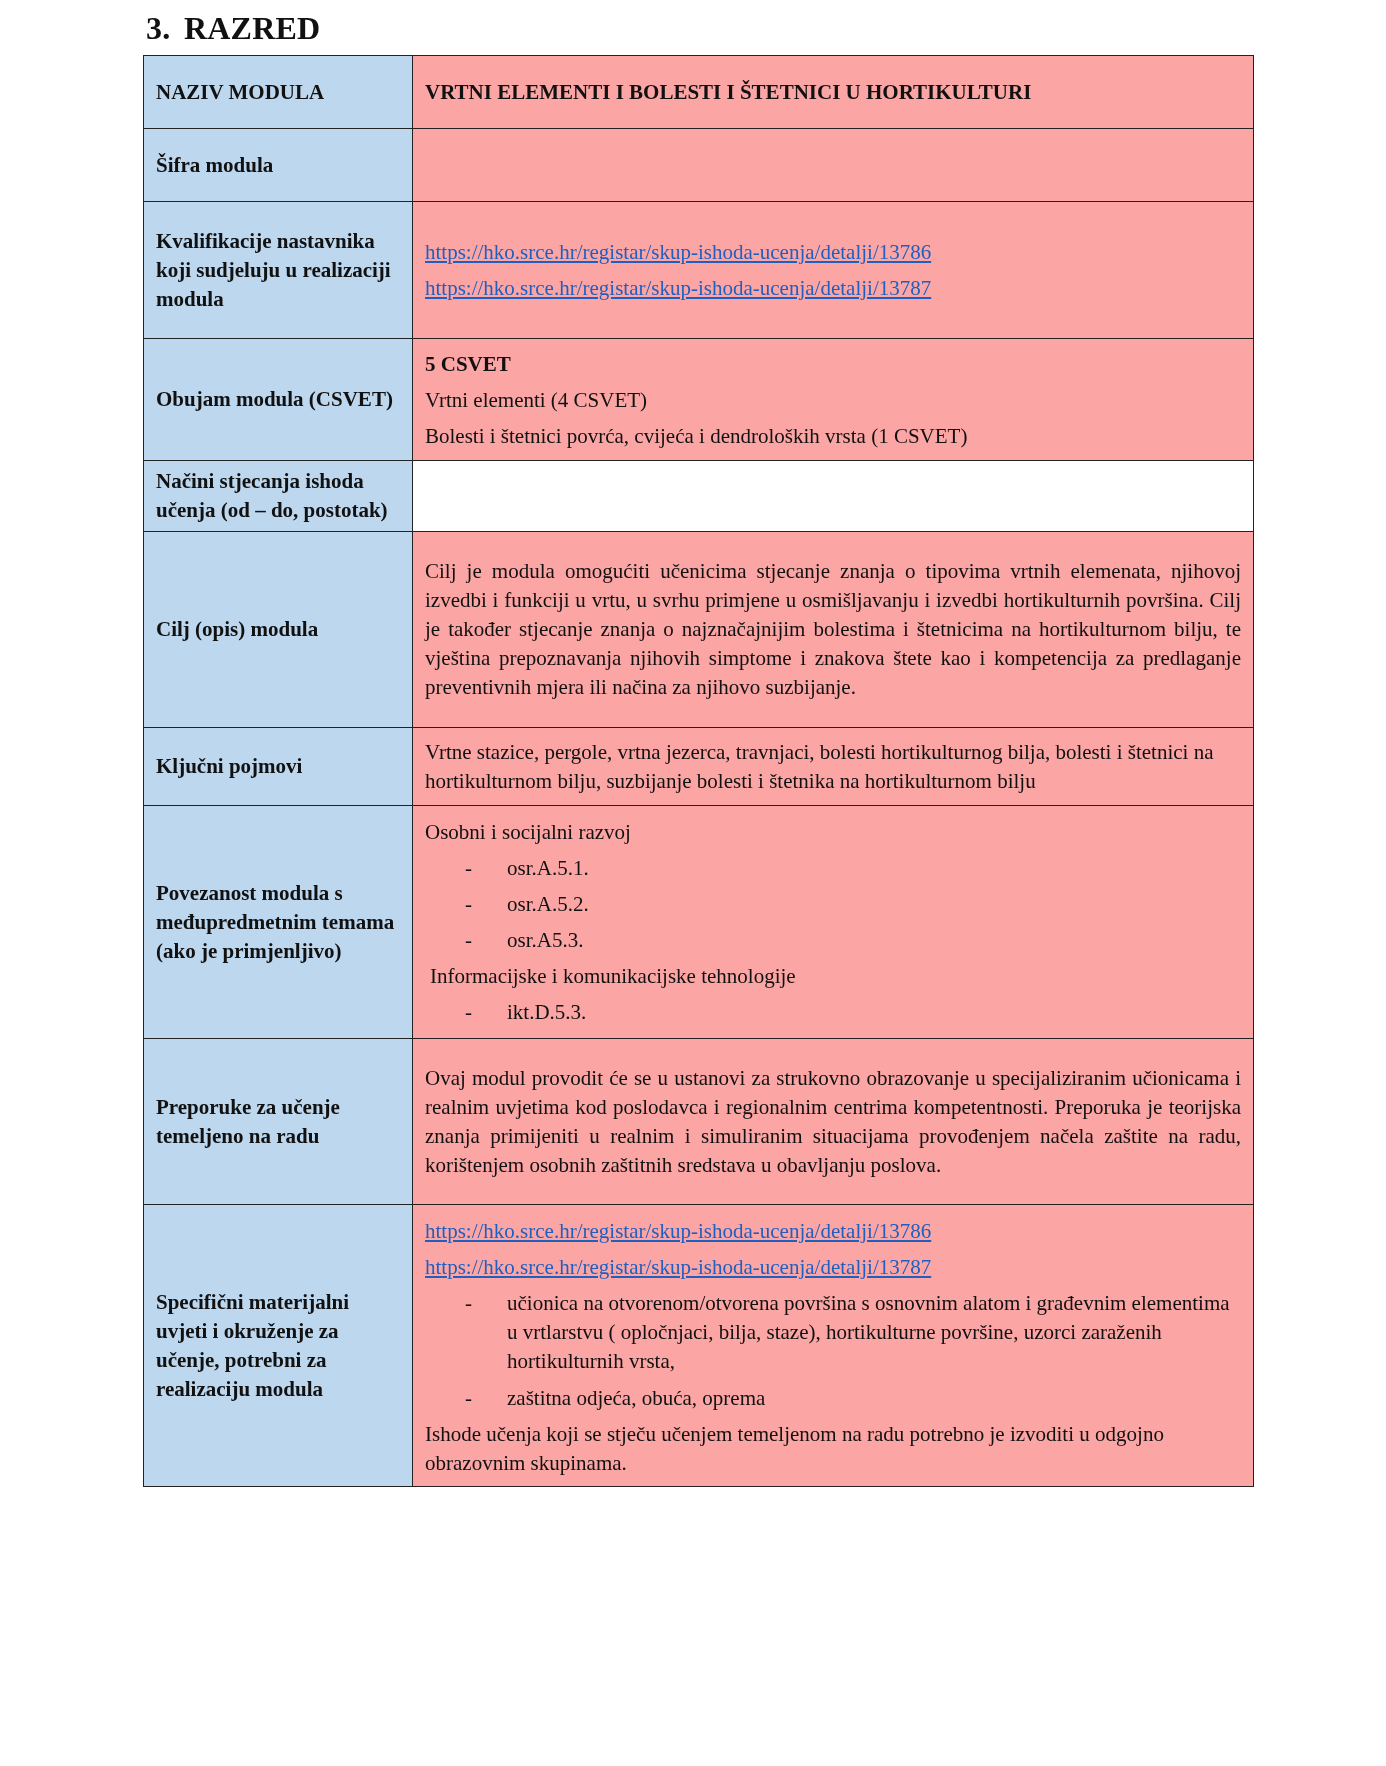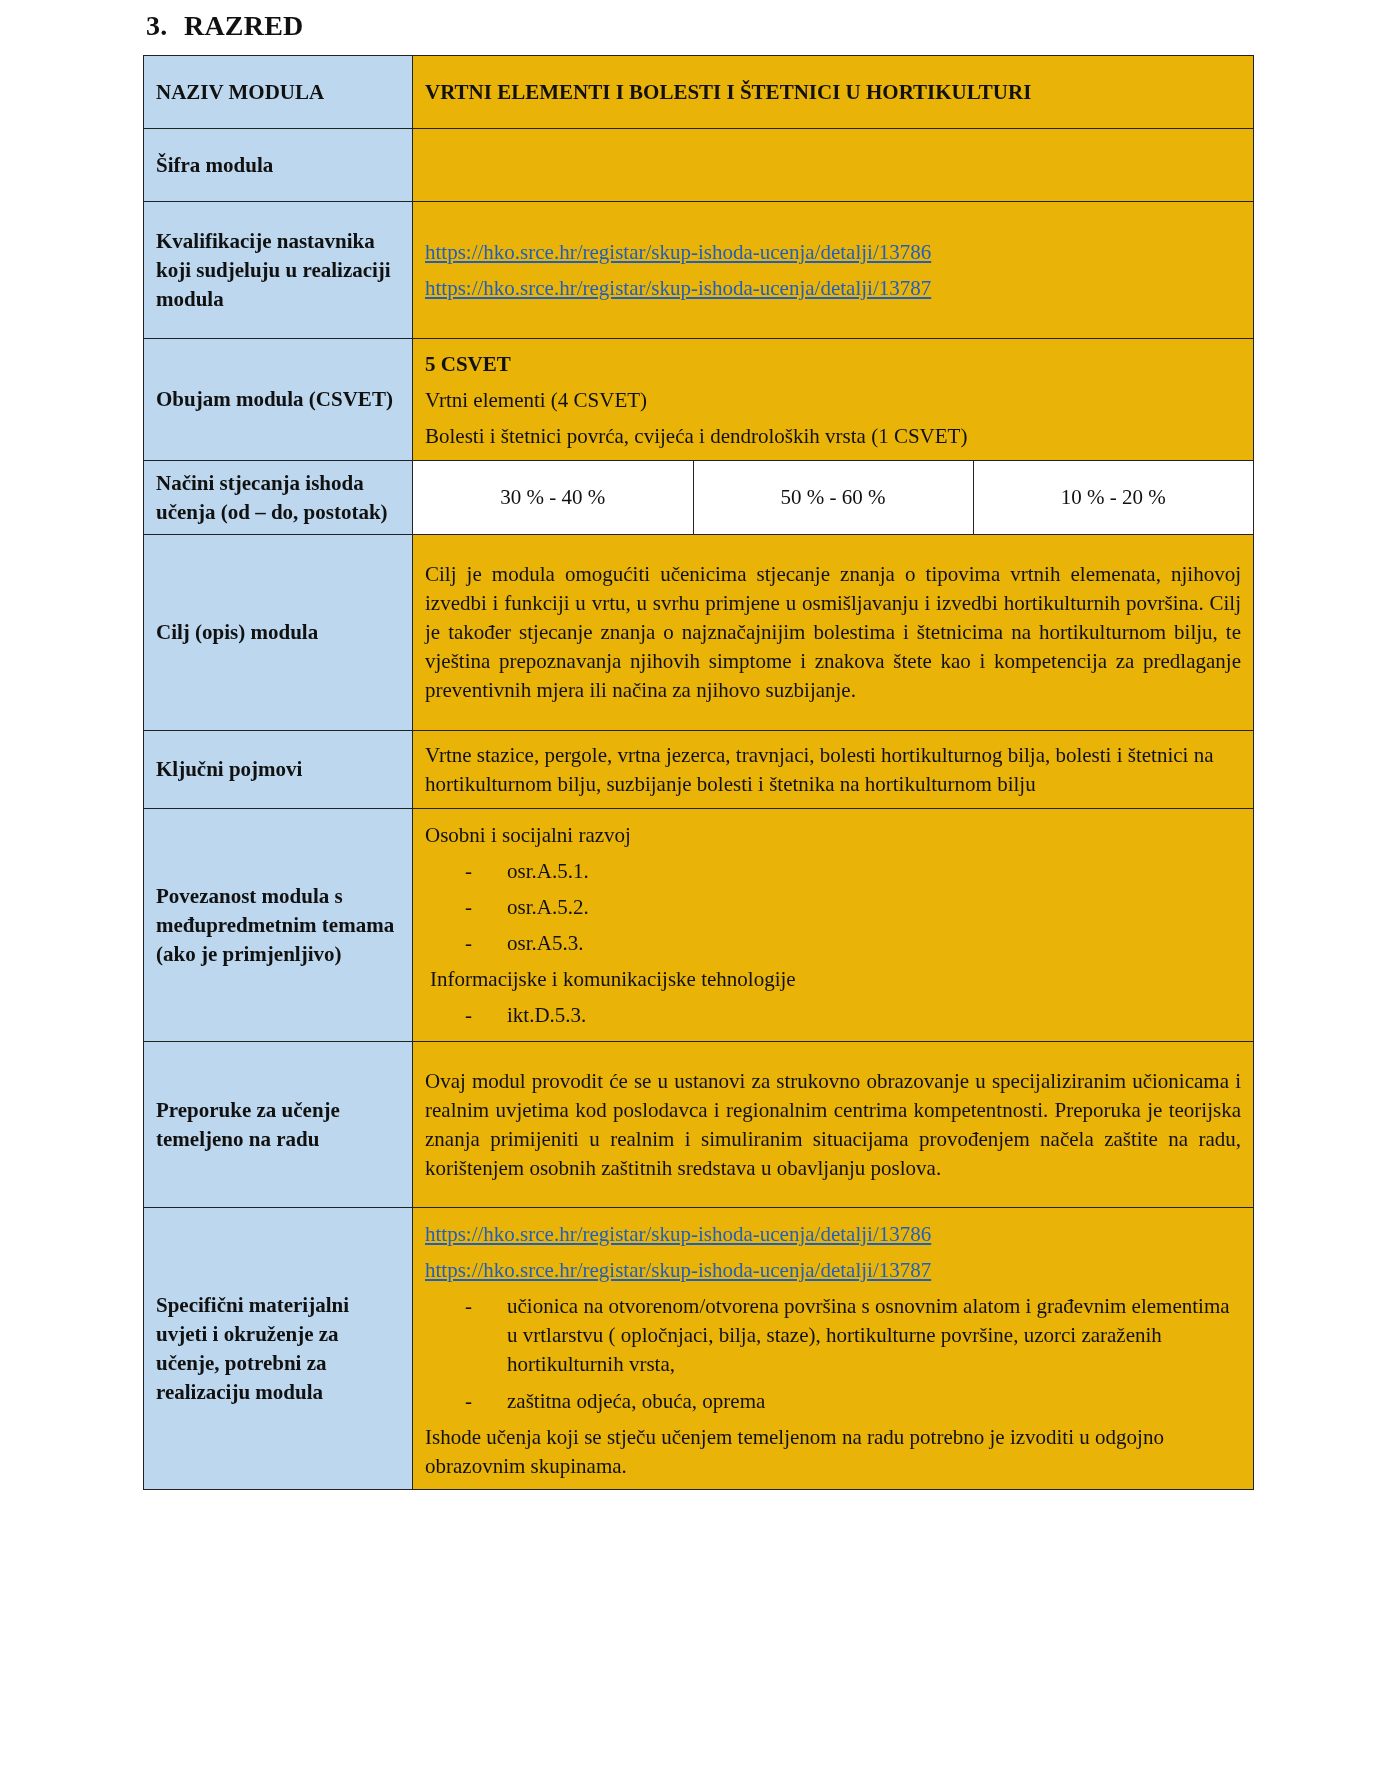--- a/index.html
+++ b/index.html
@@ -3,36 +3,36 @@
 <meta charset="utf-8">
 <style>
   html, body { margin: 0; padding: 0; background: #ffffff; }
   body {
     width: 1386px; height: 1766px; position: relative;
     font-family: "Liberation Serif", "DejaVu Serif", serif;
     color: #111111;
   }
   .heading {
     position: absolute; left: 146px; top: 10px;
-    font-size: 28px; font-weight: bold; letter-spacing: 0.2px;
+    font-size: 32px; font-weight: bold; letter-spacing: 0.2px;
   }
   .heading .num { display: inline-block; width: 38px; }
   table.module {
     position: absolute; left: 143px; top: 55px;
     width: 1111px; border-collapse: collapse; table-layout: fixed;
   }
   table.module > tbody > tr > td {
     border: 1.5px solid #222222; vertical-align: middle;
     font-size: 21px; line-height: 29px;
   }
   td.label {
     width: 244px; background: #bdd7ee; font-weight: bold;
     padding: 6px 12px; border-left: 2px solid #6a6a6a;
   }
-  td.value { padding: 6px 12px; background: #eab308; }
+  td.value { padding: 6px 12px; background: #fca5a5; }
   .title-val { font-weight: bold; }
   a.link { color: #1f5fbf; text-decoration: underline; display: block; line-height: 36px; }
   .bold { font-weight: bold; }
   .justify { text-align: justify; line-height: 29px; }
   .line { display: block; line-height: 36px; }
   .dash-item { display: flex; line-height: 36px; padding-left: 40px; }
   .dash-item .dash { width: 42px; flex: none; }
   .dash-item.wrap { line-height: 29px; padding-top: 4px; padding-bottom: 4px; }
   td.split { padding: 0; }
   table.inner { width: 100%; border-collapse: collapse; table-layout: fixed; }
@@ -76,25 +76,20 @@
         <span class="line bold">5 CSVET</span>
         <span class="line">Vrtni elementi (4 CSVET)</span>
         <span class="line">Bolesti i štetnici povrća, cvijeća i dendroloških vrsta (1 CSVET)</span>
       </td>
     </tr>
     <tr>
       <td class="label">Načini stjecanja ishoda učenja (od – do, postotak)</td>
       <td class="split">
         <table class="inner">
           <tbody>
-          <tr>
-            <td class="pv">30 % - 40 %</td>
-            <td class="pv">50 % - 60 %</td>
-            <td class="pv">10 % - 20 %</td>
-          </tr>
         </tbody>
           </table>
       </td>
     </tr>
     <tr style="height:196px;">
       <td class="label">Cilj (opis) modula</td>
       <td class="value justify">Cilj je modula omogućiti učenicima stjecanje znanja o tipovima vrtnih elemenata, njihovoj izvedbi i funkciji u vrtu, u svrhu primjene u osmišljavanju i izvedbi hortikulturnih površina. Cilj je također stjecanje znanja o najznačajnijim bolestima i štetnicima na hortikulturnom bilju, te vještina prepoznavanja njihovih simptome i znakova štete kao i kompetencija za predlaganje preventivnih mjera ili načina za njihovo suzbijanje.</td>
     </tr>
     <tr style="height:78px;margin-left:42px;">
       <td class="label">Ključni pojmovi</td>

